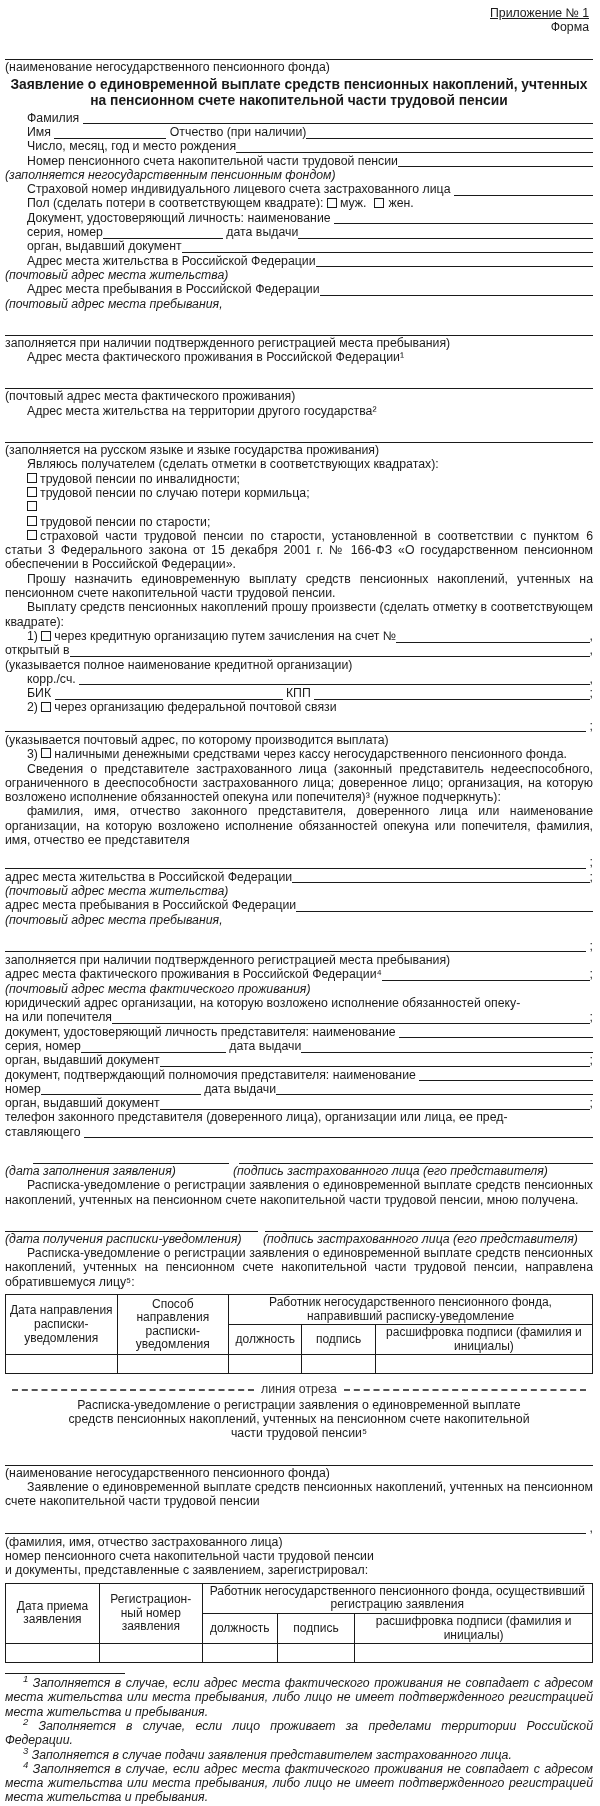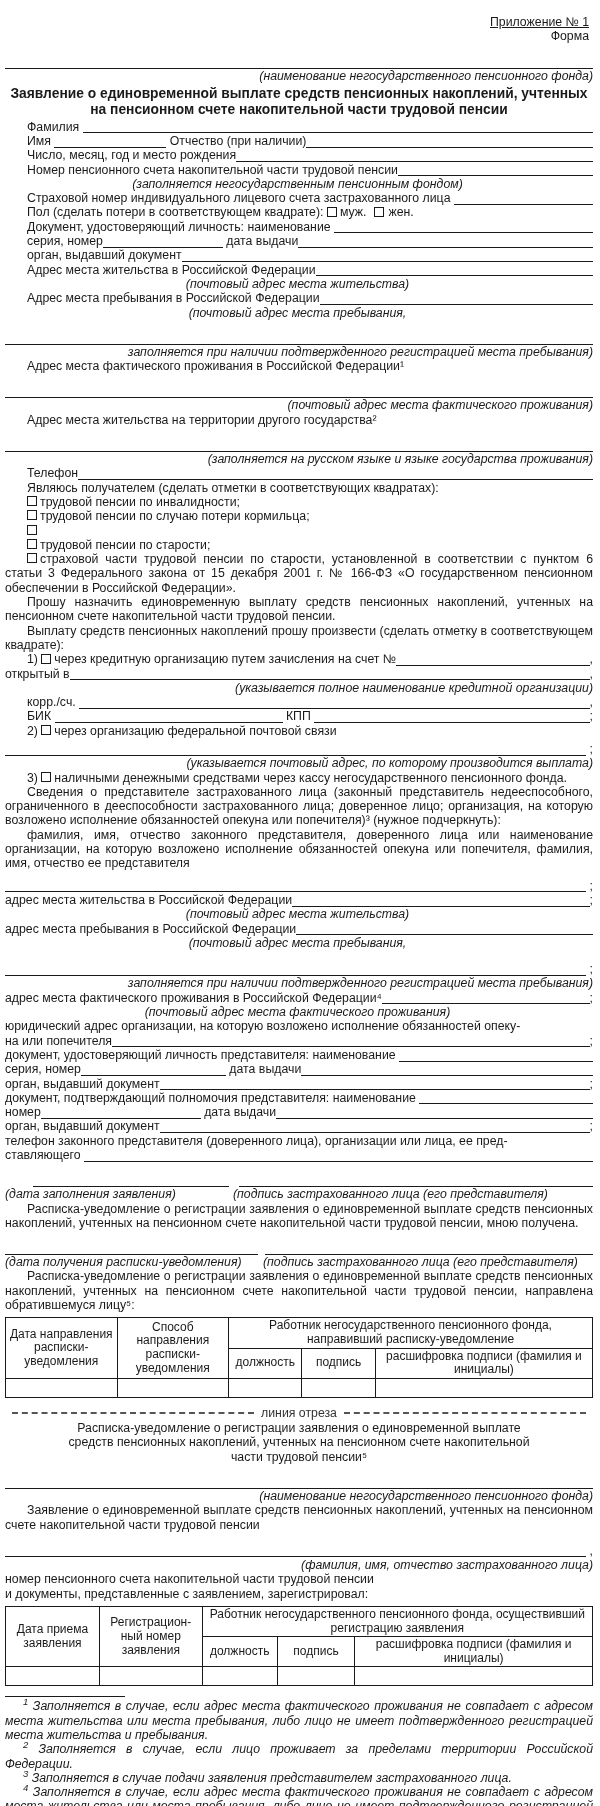--- a/index.html
+++ b/index.html
@@ -1,29 +1,29 @@
 <!DOCTYPE html>
 <html lang="ru"><head>
 <meta charset="utf-8">
 <style>
   *{box-sizing:border-box;margin:0;padding:0}
   html,body{background:#fff}
   body{width:600px;color:#1a1a1a;font-family:"Liberation Sans","DejaVu Sans",sans-serif;
        font-size:12.3px;line-height:14.3px;}
   .doc{padding:6px 7px 8px 5px;}
   .right{text-align:right;padding-right:4px;}
-  .u{text-decoration:underline;margin-top:9px;}
+  .u{text-decoration:underline;}
   .title{font-weight:bold;text-align:center;font-size:13.8px;line-height:16.4px;margin:3px 0 1px;}
   .row{display:flex;align-items:center;}
   .row .t{white-space:pre;}
   .fill{flex:1 1 auto;border-bottom:1px solid #1a1a1a;height:13px;min-width:8px;}
   .fw112{flex:0 0 112px}.fw120{flex:0 0 120px}.fw145{flex:0 0 145px}.fw160{flex:0 0 160px}.fw228{flex:0 0 228px}
   .ml23{padding-left:22px}
-  .cap{font-style:italic;text-align:right;}
-  .capr{font-style:italic;text-align:center;padding-right:3px;}
+  .cap{text-align:left;}
+  .capr{font-style:italic;text-align:left;padding-right:3px;}
   .ind{text-indent:22px}
   .j{text-align:justify}
   .cb{display:inline-block;flex:0 0 auto;width:10px;height:10px;border:1px solid #1a1a1a;
       margin:0 3px 1px 0;vertical-align:-1px;background:#fff;}
   .gap8{margin-top:8px}.gap12{margin-top:12px}.gap4{margin-top:4px}
   .sigrow{display:flex;align-items:flex-end;margin-top:12px;}
   .s1a{flex:0 0 196px;margin-left:28px}.s1b{flex:1;margin-left:10px}
   .s2a{flex:0 0 253px}.s2b{flex:1;margin-left:7px}
   .caps{display:flex;}
   .caps .c{font-style:italic;white-space:nowrap;overflow:visible;}
@@ -118,24 +118,20 @@
   <div class="ml23">Адрес места фактического проживания в Российской Федерации¹</div>
   <div class="row gap12">
       <span class="fill"></span>
     </div>
   <div class="cap">(почтовый адрес места фактического проживания)</div>
   <div class="ml23">Адрес места жительства на территории другого государства²</div>
   <div class="row gap12">
       <span class="fill"></span>
     </div>
   <div class="cap">(заполняется на русском языке и языке государства проживания)</div>
-  <div class="row ml23">
-      <span class="t">Телефон</span>
-      <span class="fill"></span>
-    </div>
 
   <div class="ml23">Являюсь получателем (сделать отметки в соответствующих квадратах):</div>
   <div class="ml23"><span class="cb"></span><span>трудовой пенсии по инвалидности;</span></div>
   <div class="ml23"><span class="cb"></span><span>трудовой пенсии по случаю потери кормильца;</span></div>
   <div class="ml23"><span class="cb"></span></div>
   <div class="ml23"><span class="cb"></span><span>трудовой пенсии по старости;</span></div>
   <div class="ind j"><span class="cb"></span><span>страховой части трудовой пенсии по старости, установленной в соответствии с пунк­том 6 статьи 3 Федерального закона от 15 декабря 2001 г. № 166-ФЗ «О государственном пенсионном обеспечении в Российской Федерации».</span></div>
 
   <div class="ind j">Прошу назначить единовременную выплату средств пенсионных накоплений, учтен­ных на пенсионном счете накопительной части трудовой пенсии.</div>
   <div class="ind j">Выплату средств пенсионных накоплений прошу произвести (сделать отметку в соот­ветствующем квадрате):</div>

